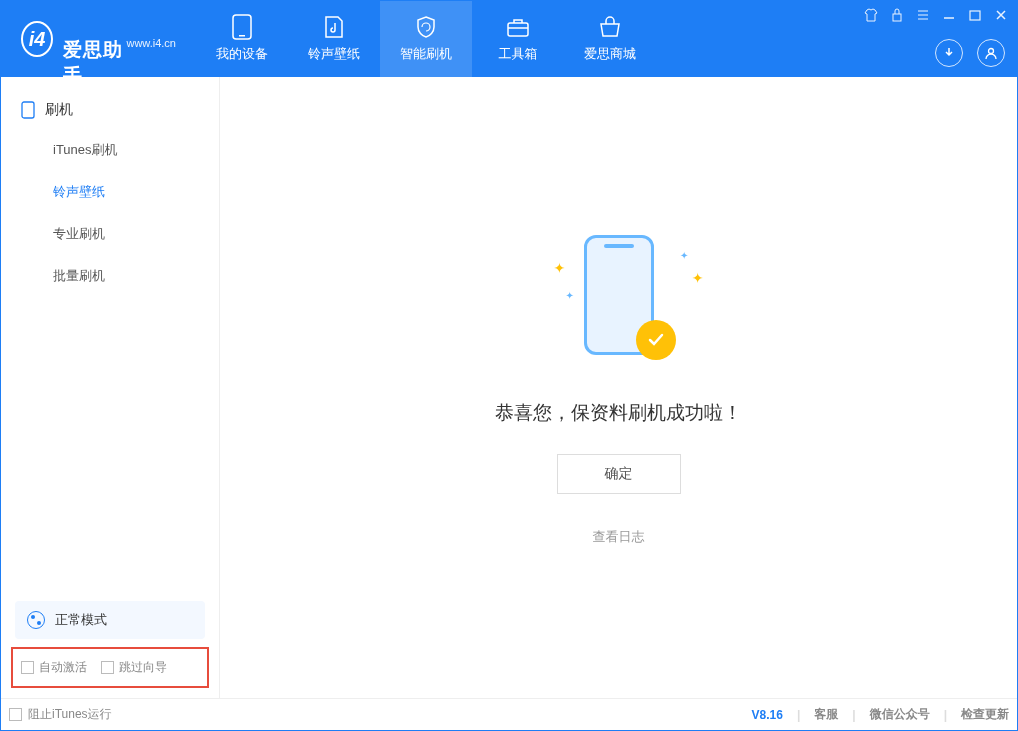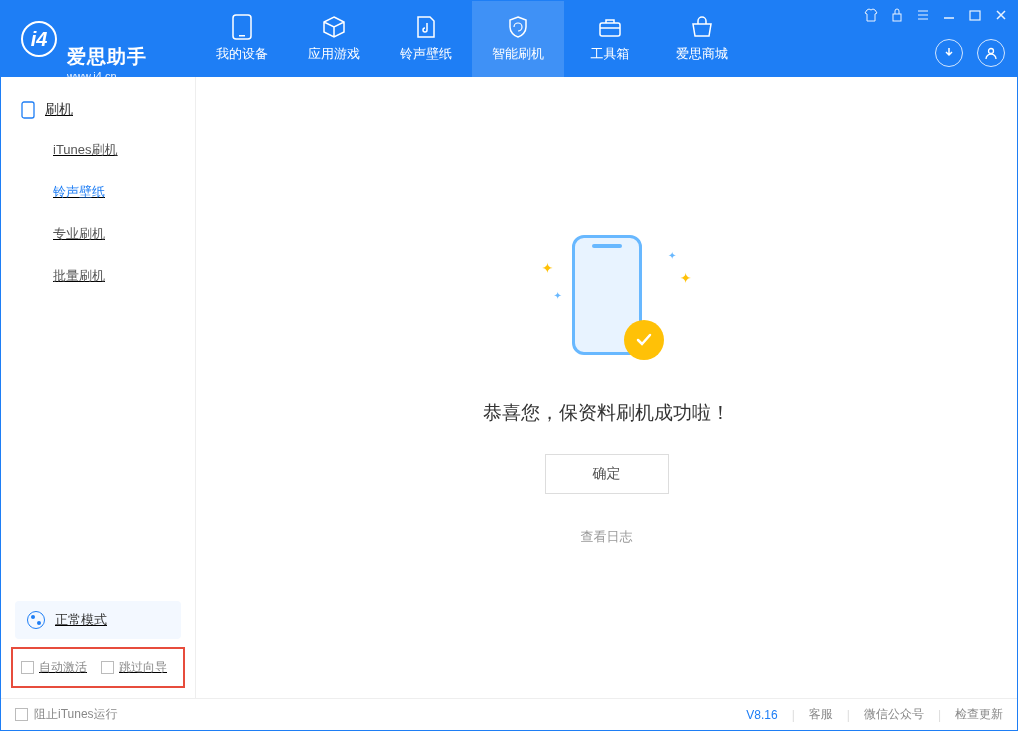--- a/index.html
+++ b/index.html
@@ -1,33 +1,33 @@
 <!DOCTYPE html>
 <html><head>
 <meta charset="utf-8">
 <style>
 * { margin: 0; padding: 0; box-sizing: border-box; font-family: "Microsoft YaHei", sans-serif; }
 body { background: #fff; }
 .window { width: 1018px; height: 731px; border: 1px solid #1e7ef5; display: flex; flex-direction: column; position: relative; }
 .header { height: 76px; background: linear-gradient(to right, #1e7ef5, #1e7ef5); display: flex; align-items: center; color: #fff; position: relative; }
 .logo-area { display: flex; align-items: center; padding: 0 20px; width: 195px; }
 .logo-icon { width: 36px; height: 36px; border: 2.5px solid #fff; border-radius: 50%; display: flex; align-items: center; justify-content: center; font-weight: bold; font-size: 20px; margin-right: 10px; font-style: italic; }
-.logo-text { display: flex; flex-direction: column; margin-top: 48px; }
+.logo-text { display: flex; flex-direction: row; margin-top: 48px; }
 .logo-title { font-size: 19px; font-weight: bold; letter-spacing: 1px; }
 .logo-url { font-size: 11px; opacity: 0.9; }
 .tabs { display: flex; height: 76px; }
 .tab { width: 92px; display: flex; flex-direction: column; align-items: center; justify-content: center; cursor: pointer; font-size: 13px; gap: 6px; }
 .tab.active { background: rgba(255,255,255,0.15); }
 .tab-icon { width: 24px; height: 24px; display: flex; align-items: center; justify-content: center; }
 .window-controls { position: absolute; right: 8px; top: 6px; display: flex; gap: 10px; align-items: center; }
 .wc-icon { width: 16px; height: 16px; cursor: pointer; opacity: 0.9; display: flex; align-items: center; justify-content: center; }
 .header-right { position: absolute; right: 12px; bottom: 10px; display: flex; gap: 14px; }
 .circle-btn { width: 28px; height: 28px; border: 1.5px solid rgba(255,255,255,0.8); border-radius: 50%; display: flex; align-items: center; justify-content: center; cursor: pointer; }
 .body { flex: 1; display: flex; overflow: hidden; }
-.sidebar { width: 195px; border-right: 1px solid #eee; display: flex; flex-direction: column; background: #fff; text-decoration: underline; }
+.sidebar { width: 219px; border-right: 1px solid #eee; display: flex; flex-direction: column; background: #fff; }
 .side-section { padding-top: 18px; }
 .side-header { display: flex; align-items: center; padding: 6px 20px; font-size: 14px; color: #333; gap: 10px; }
 .side-items { padding: 4px 0; }
 .side-item { padding: 12px 20px 12px 52px; font-size: 13px; color: #555; cursor: pointer; }
 .side-item.active { color: #1e7ef5; }
 .side-bottom { margin-top: auto; }
 .mode-box { margin: 8px 14px; background: #f3f8ff; border-radius: 4px; padding: 10px 12px; display: flex; align-items: center; gap: 10px; font-size: 13px; color: #333; }
 .mode-icon { width: 18px; height: 18px; border: 1.5px solid #1e7ef5; border-radius: 50%; position: relative; }
 .mode-icon::before, .mode-icon::after { content: ''; position: absolute; width: 4px; height: 4px; background: #1e7ef5; border-radius: 50%; }
 .mode-icon::before { top: 3px; left: 3px; }
@@ -47,23 +47,23 @@
 .check-badge { position: absolute; right: 8px; bottom: 10px; width: 40px; height: 40px; background: #ffc107; border-radius: 50%; display: flex; align-items: center; justify-content: center; }
 .sparkle { position: absolute; color: #ffc107; font-size: 14px; }
 .sp1 { left: 0; top: 30px; }
 .sp2 { right: -20px; top: 40px; }
 .spblue { position: absolute; color: #68b8ff; font-size: 10px; }
 .sb1 { left: 12px; top: 60px; }
 .sb2 { right: -5px; top: 20px; }
 .success-msg { font-size: 19px; color: #333; margin-bottom: 28px; }
 .confirm-btn { width: 124px; height: 40px; border: 1px solid #ddd; background: #fff; font-size: 14px; color: #555; cursor: pointer; margin-bottom: 34px; }
 .log-link { font-size: 13px; color: #999; cursor: pointer; }
-.footer { height: 32px; border-top: 1px solid #eee; display: flex; align-items: center; padding: 0 14px; font-size: 12px; color: #888; }
+.footer { height: 32px; border-top: 1px solid #eee; display: flex; align-items: center; padding: 0 8px; font-size: 12px; color: #888; }
 .footer-left { display: flex; align-items: center; gap: 6px; }
-.footer-right { margin-left: auto; display: flex; align-items: center; gap: 14px; }
+.footer-right { margin-left: auto; display: flex; align-items: center; gap: 14px; font-weight: bold; }
 .footer-sep { color: #ddd; }
 .version { color: #1e7ef5; }
 .phone-sm-icon { width: 16px; height: 16px; border: 1.5px solid #1e7ef5; border-radius: 3px; }
 </style>
 </head>
 <body>
 
 <div class="window">
   <div class="header">
     <div class="logo-area">
@@ -75,28 +75,20 @@
     </div>
     <div class="tabs">
       <div class="tab">
         <div class="tab-icon">
             <svg width="20" height="26" viewBox="0 0 20 26">
               <rect x="1" y="1" width="18" height="24" rx="3" fill="none" stroke="#fff" stroke-width="1.5"></rect>
               <rect x="7" y="21" width="6" height="1.5" fill="#fff"></rect>
             </svg>
           </div>
         <span>我的设备</span>
-      </div>
-      <div class="tab">
-        <div class="tab-icon">
-            <svg width="24" height="24" viewBox="0 0 24 24">
-              <path d="M12 2 L22 7 L22 17 L12 22 L2 17 L2 7 Z M2 7 L12 12 L22 7 M12 12 L12 22" fill="none" stroke="#fff" stroke-width="1.5"></path>
-            </svg>
-          </div>
-        <span>应用游戏</span>
       </div>
       <div class="tab">
         <div class="tab-icon">
             <svg width="20" height="24" viewBox="0 0 20 24">
               <path d="M2 2 L14 2 L18 6 L18 22 L2 22 Z" fill="none" stroke="#fff" stroke-width="1.5"></path>
               <path d="M11 8 L11 15 A2 2 0 1 1 9 13" fill="none" stroke="#fff" stroke-width="1.5"></path>
             </svg>
           </div>
         <span>铃声壁纸</span>
       </div>

